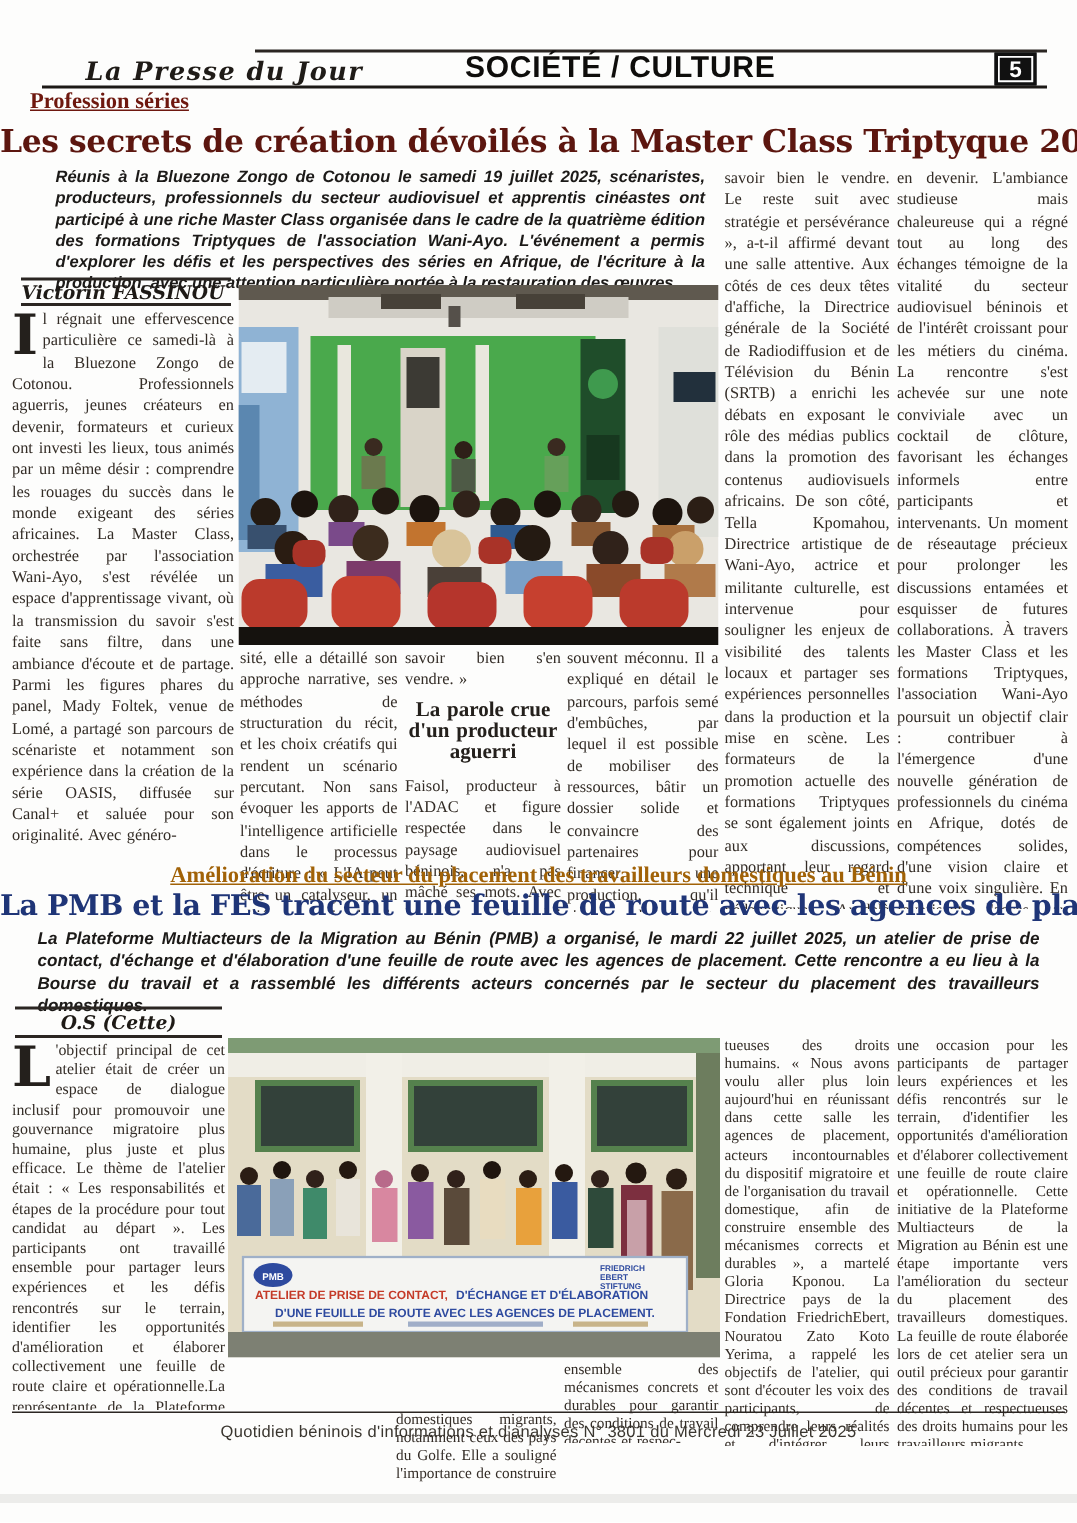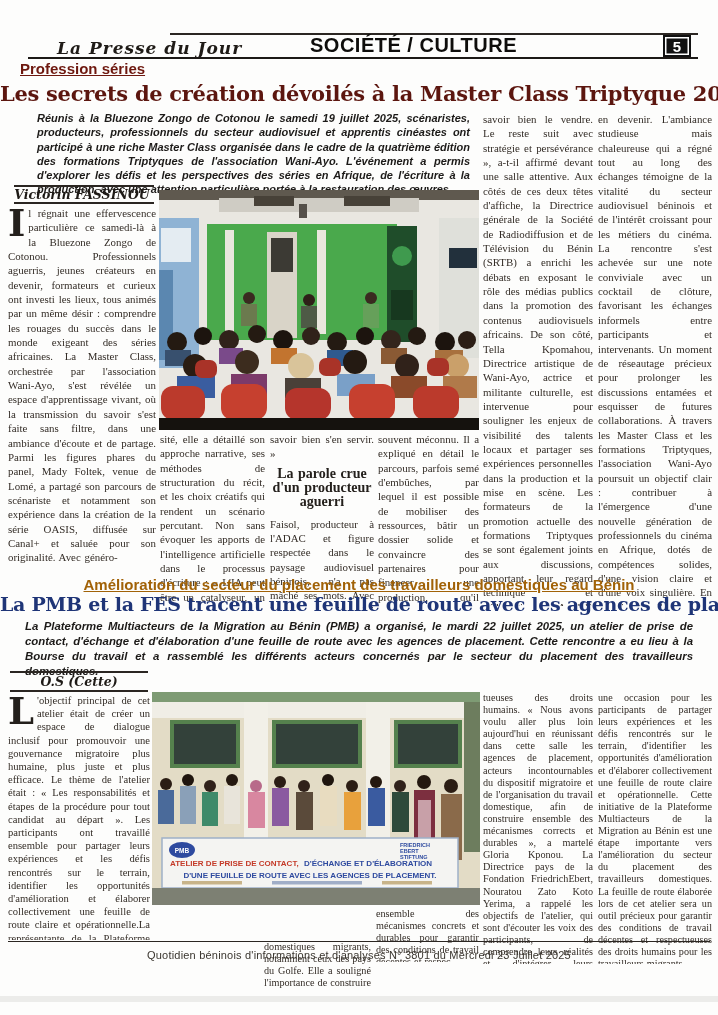--- a/index.html
+++ b/index.html
@@ -24,21 +24,21 @@
   }
   .pagenum-box {
     background:#111; color:#fff; width:28px; height:22px;
     display:flex; align-items:center; justify-content:center;
     font-family:"Liberation Sans", sans-serif; font-weight:bold; font-size:15px;
     border:2px solid #111; box-shadow:inset 0 0 0 1.5px #fff;
   }
 
   
   .kicker {
-    font-family:Liberation Sans, sans-serif; font-weight:bold; font-size:15px;
+    font-family:Liberation Serif, serif; font-weight:bold; font-size:15px;
     text-decoration:underline; white-space:nowrap;
   }
   .kicker1 { color:#6e180f; }
   .kicker2 { color:#a16207; text-align:center; width:100%; }
   .headline {
     font-family:"DejaVu Serif", serif; font-weight:bold; text-align:center;
     width:100%; white-space:nowrap; letter-spacing:-0.3px;
   }
   .headline1 { font-size:21px; color:#5c160f; }
   .headline2 { font-size:19px; color:#1f3577; }
@@ -178,21 +178,21 @@
       <rect x="254" y="196" width="46" height="34" rx="12" fill="#bb3a2c"></rect>
       <rect x="36" y="170" width="22" height="18" rx="7" fill="#a93328"></rect>
       <rect x="160" y="168" width="22" height="18" rx="7" fill="#a93328"></rect>
       <rect x="268" y="168" width="22" height="18" rx="7" fill="#a93328"></rect>
     </g>
     <rect x="0" y="228" width="320" height="12" fill="#15120e"></rect>
   </svg>
 
   <div class="abs body" style="left:160px; top:432px; width:105px; height:176px;">sité, elle a détaillé son approche narrative, ses méthodes de structuration du récit, et les choix créatifs qui rendent un scénario percutant. Non sans évoquer les apports de l'intelligence artificielle dans le processus d'écriture : « L'IA peut être un catalyseur, un allié pour stimuler la créativité et affiner les dialogues. Encore faut-il</div>
   <div class="abs body" style="left:270px; top:432px; width:104px; height:176px;">
-    <div class="col3-intro">savoir bien s'en servir. »</div>
+    <div class="col3-intro">savoir bien s'en vendre. »</div>
     <div class="subhead">La parole crue d'un producteur aguerri</div>
     <div>Faisol, producteur à l'ADAC et figure respectée dans le paysage audiovisuel béninois, n'a pas mâché ses mots. Avec la verve qu'on lui connaît, il a levé le voile sur les dessous du métier de producteur,</div>
   </div>
   <div class="abs body" style="left:378px; top:432px; width:101px; height:176px;">souvent méconnu. Il a expliqué en détail le parcours, parfois semé d'embûches, par lequel il est possible de mobiliser des ressources, bâtir un dossier solide et convaincre des partenaires pour financer une production, qu'il s'agisse d'un court-métrage ou d'une série ambitieuse. « La clé, c'est de croire à son projet et de</div>
 
   <div class="abs body" style="left:483px; top:112px; width:110px; height:494px;">savoir bien le vendre. Le reste suit avec stratégie et persévérance », a-t-il affirmé devant une salle attentive. Aux côtés de ces deux têtes d'affiche, la Directrice générale de la Société de Radiodiffusion et de Télévision du Bénin (SRTB) a enrichi les débats en exposant le rôle des médias publics dans la promotion des contenus audiovisuels africains. De son côté, Tella Kpomahou, Directrice artistique de Wani-Ayo, actrice et militante culturelle, est intervenue pour souligner les enjeux de visibilité des talents locaux et partager ses expériences personnelles dans la production et la mise en scène. Les formateurs de la promotion actuelle des formations Triptyques se sont également joints aux discussions, apportant leur regard technique et pédagogique. Au-delà des interventions, cette Master Class fut un véritable espace de connexion intergénérationnelle, un moment de transmission de savoirs entre professionnels aguerris et jeunes talents</div>
   <div class="abs body" style="left:598px; top:112px; width:114px; height:494px;">en devenir. L'ambiance studieuse mais chaleureuse qui a régné tout au long des échanges témoigne de la vitalité du secteur audiovisuel béninois et de l'intérêt croissant pour les métiers du cinéma. La rencontre s'est achevée sur une note conviviale avec un cocktail de clôture, favorisant les échanges informels entre participants et intervenants. Un moment de réseautage précieux pour prolonger les discussions entamées et esquisser de futures collaborations. À travers les Master Class et les formations Triptyques, l'association Wani-Ayo poursuit un objectif clair : contribuer à l'émergence d'une nouvelle génération de professionnels du cinéma en Afrique, dotés de compétences solides, d'une vision claire et d'une voix singulière. En favorisant l'accès au savoir, au réseau et à la pratique concrète, elle entend bâtir un écosystème cinématographique africain plus fort, plus audacieux et plus ancré dans les réalités du continent.</div>
 
   <div class="abs kicker kicker2" style="left:0; top:576px;">Amélioration du secteur du placement des travailleurs domestiques au Bénin</div>
   <div class="abs headline headline2" style="left:0; top:593px;">La PMB et la FES tracent une feuille de route avec les agences de placement</div>

